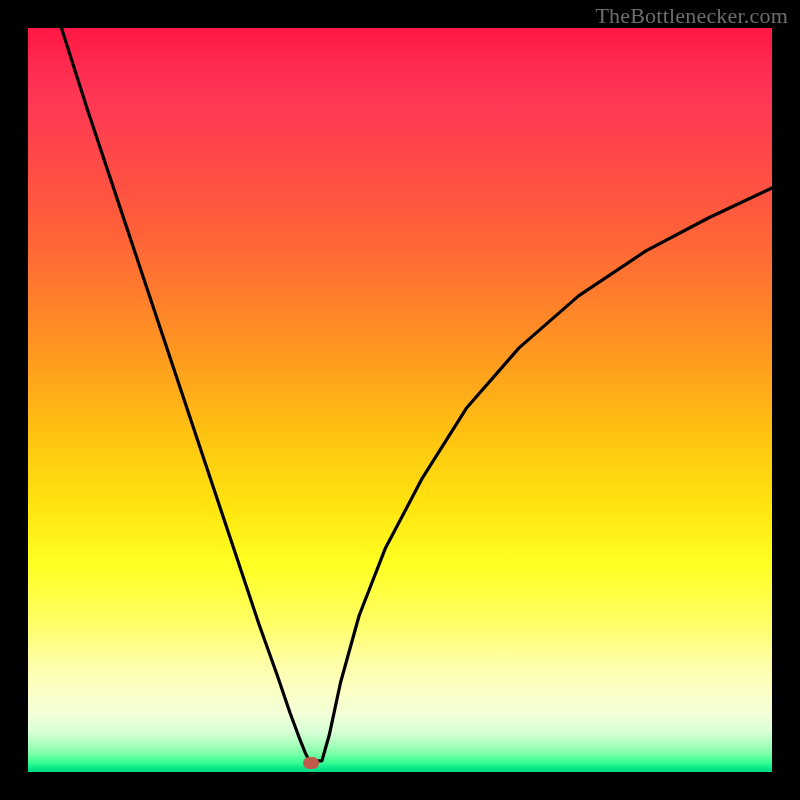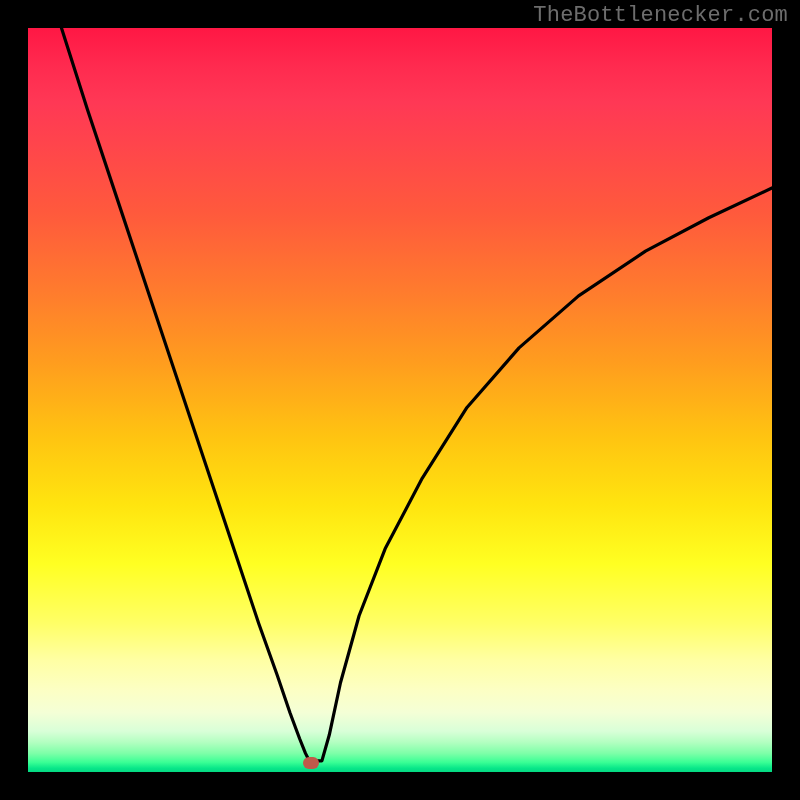--- a/index.html
+++ b/index.html
@@ -57,21 +57,21 @@
     width: 16px;
     height: 12px;
     border-radius: 6px;
     background: #c05a4a;
     transform: translate(-50%, -50%);
   }
   .watermark {
     position: absolute;
     top: 3px;
     right: 12px;
-    font-family: Liberation Mono, monospace;
+    font-family: Liberation Serif, serif;
     font-size: 22px;
     color: #6d6d6d;
     letter-spacing: 0.2px;
     user-select: none;
   }
 </style>
 </head>
 <body>
 
 <div class="container">

